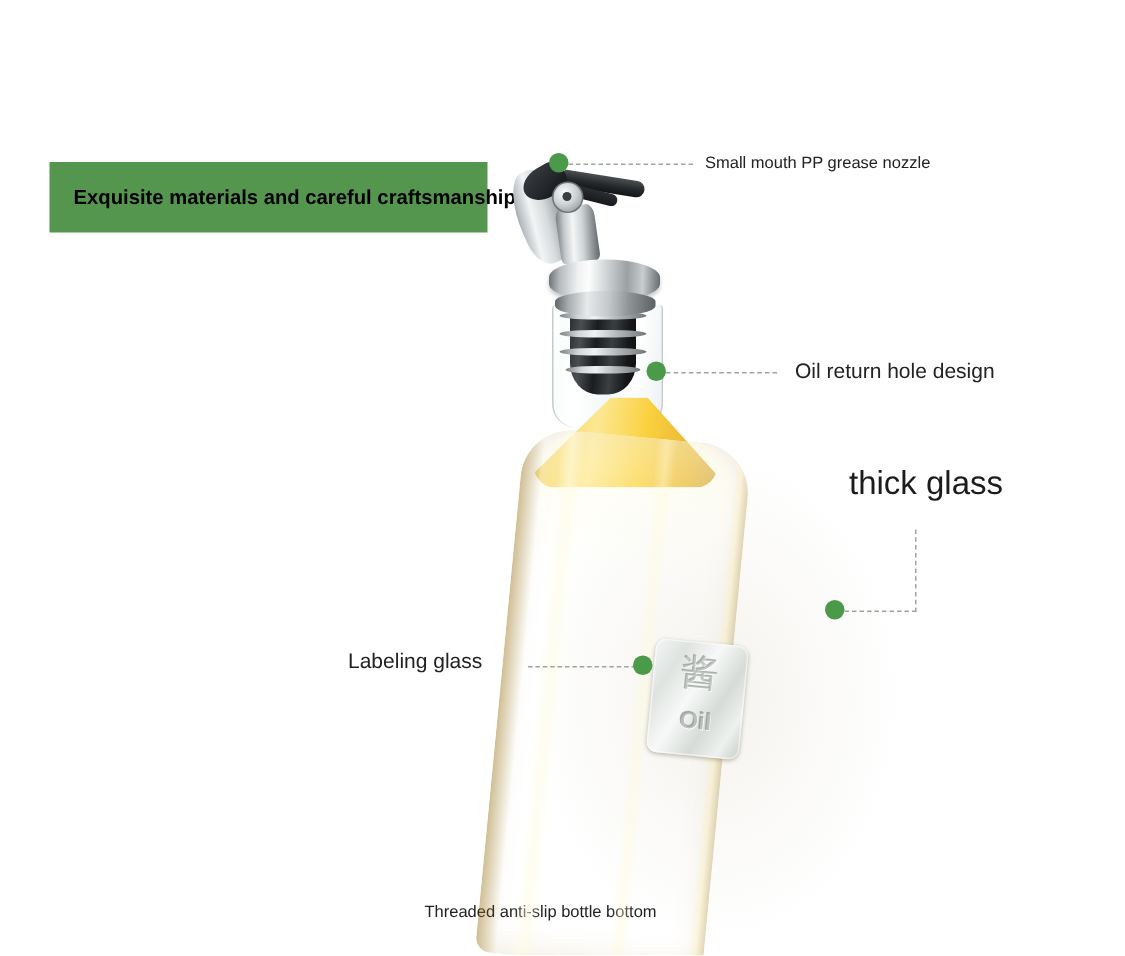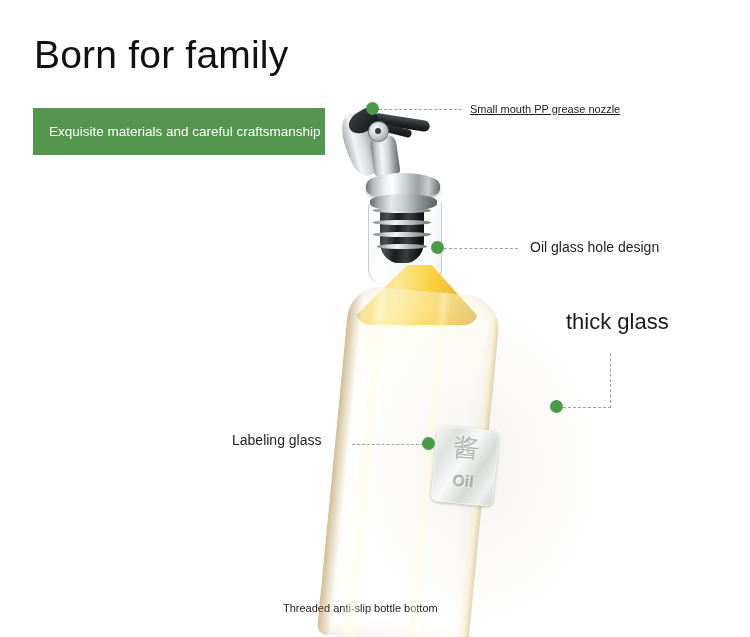--- a/index.html
+++ b/index.html
@@ -37,25 +37,26 @@
     position: absolute;
     left: 33px;
     top: 108px;
     width: 292px;
     height: 47px;
     background: #55964f;
     display: flex;
     align-items: center;
   }
   .banner-text {
-    color: #ffffff;
+    color: #000000;
     font-size: 13.5px;
     line-height: 17px;
     padding-left: 16px;
     white-space: nowrap;
+    font-weight: bold;
   }
 
   
   .callout {
     position: absolute;
     color: #222222;
     white-space: nowrap;
   }
   .callout.small   { font-size: 11px;  line-height: 14px; }
   .callout.medium  { font-size: 14px;  line-height: 18px; }
@@ -393,21 +394,20 @@
       rgba(120,100,40,0.08) 0%, rgba(255,255,255,0) 70%);
     z-index: 1;
     pointer-events: none;
   }
 </style>
 </head>
 <body>
 
 <div id="page">
 
-  <div class="headline">Born for family</div>
 
   <div class="banner">
     <span class="banner-text">Exquisite materials and careful craftsmanship</span>
   </div>
 
   <div class="bottle-shadow"></div>
 
   <div id="bottle">
 
     <div class="spout-wrap">
@@ -439,25 +439,25 @@
     </div>
   </div>
 
   <div class="plate">
     <div class="glyph">酱</div>
     <div class="oil-word">Oil</div>
   </div>
 
   <div class="dot" style="left:366px; top:102px;"></div>
   <div class="dash-h" style="left:379px; top:109px; width:83px;"></div>
-  <div class="callout small" style="left:470px; top:102px;text-decoration:underline;">Small mouth PP grease nozzle</div>
+  <div class="callout small" style="left:470px; top:102px;">Small mouth PP grease nozzle</div>
 
   <div class="dot" style="left:431px; top:241px;"></div>
   <div class="dash-h" style="left:444px; top:248px; width:74px;"></div>
-  <div class="callout medium" style="left:530px; top:238px;">Oil glass hole design</div>
+  <div class="callout medium" style="left:530px; top:238px;">Oil return hole design</div>
 
   <div class="dot" style="left:550px; top:400px;"></div>
   <div class="dash-h" style="left:563px; top:407px; width:48px;"></div>
   <div class="dash-v" style="left:610px; top:353px; height:55px;"></div>
   <div class="callout large" style="left:566px; top:308px;">thick glass</div>
 
   <div class="dot" style="left:422px; top:437px;"></div>
   <div class="dash-h" style="left:352px; top:444px; width:72px;"></div>
   <div class="callout medium" style="left:232px; top:431px;">Labeling glass</div>
 

